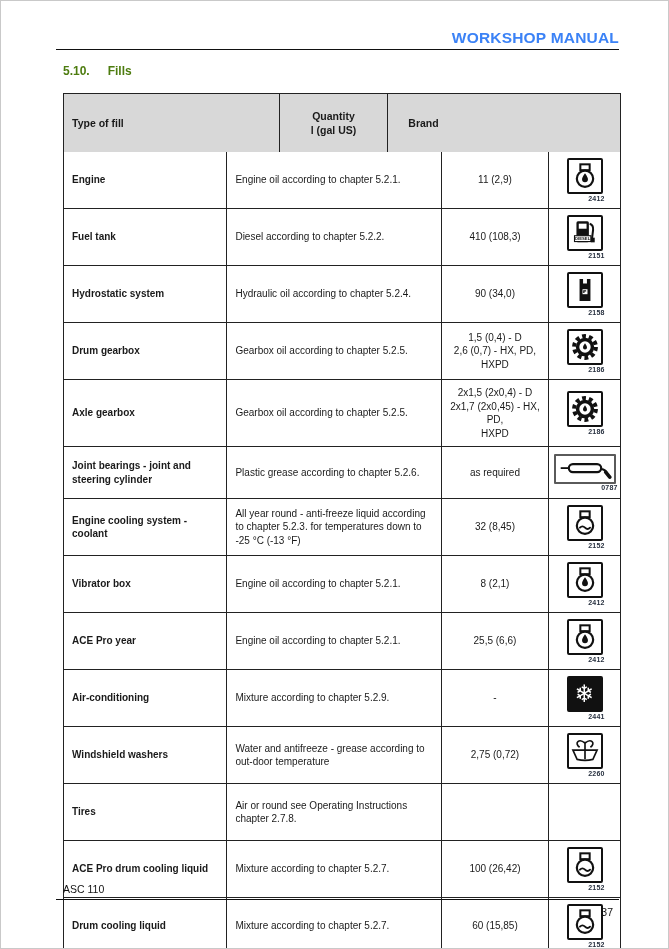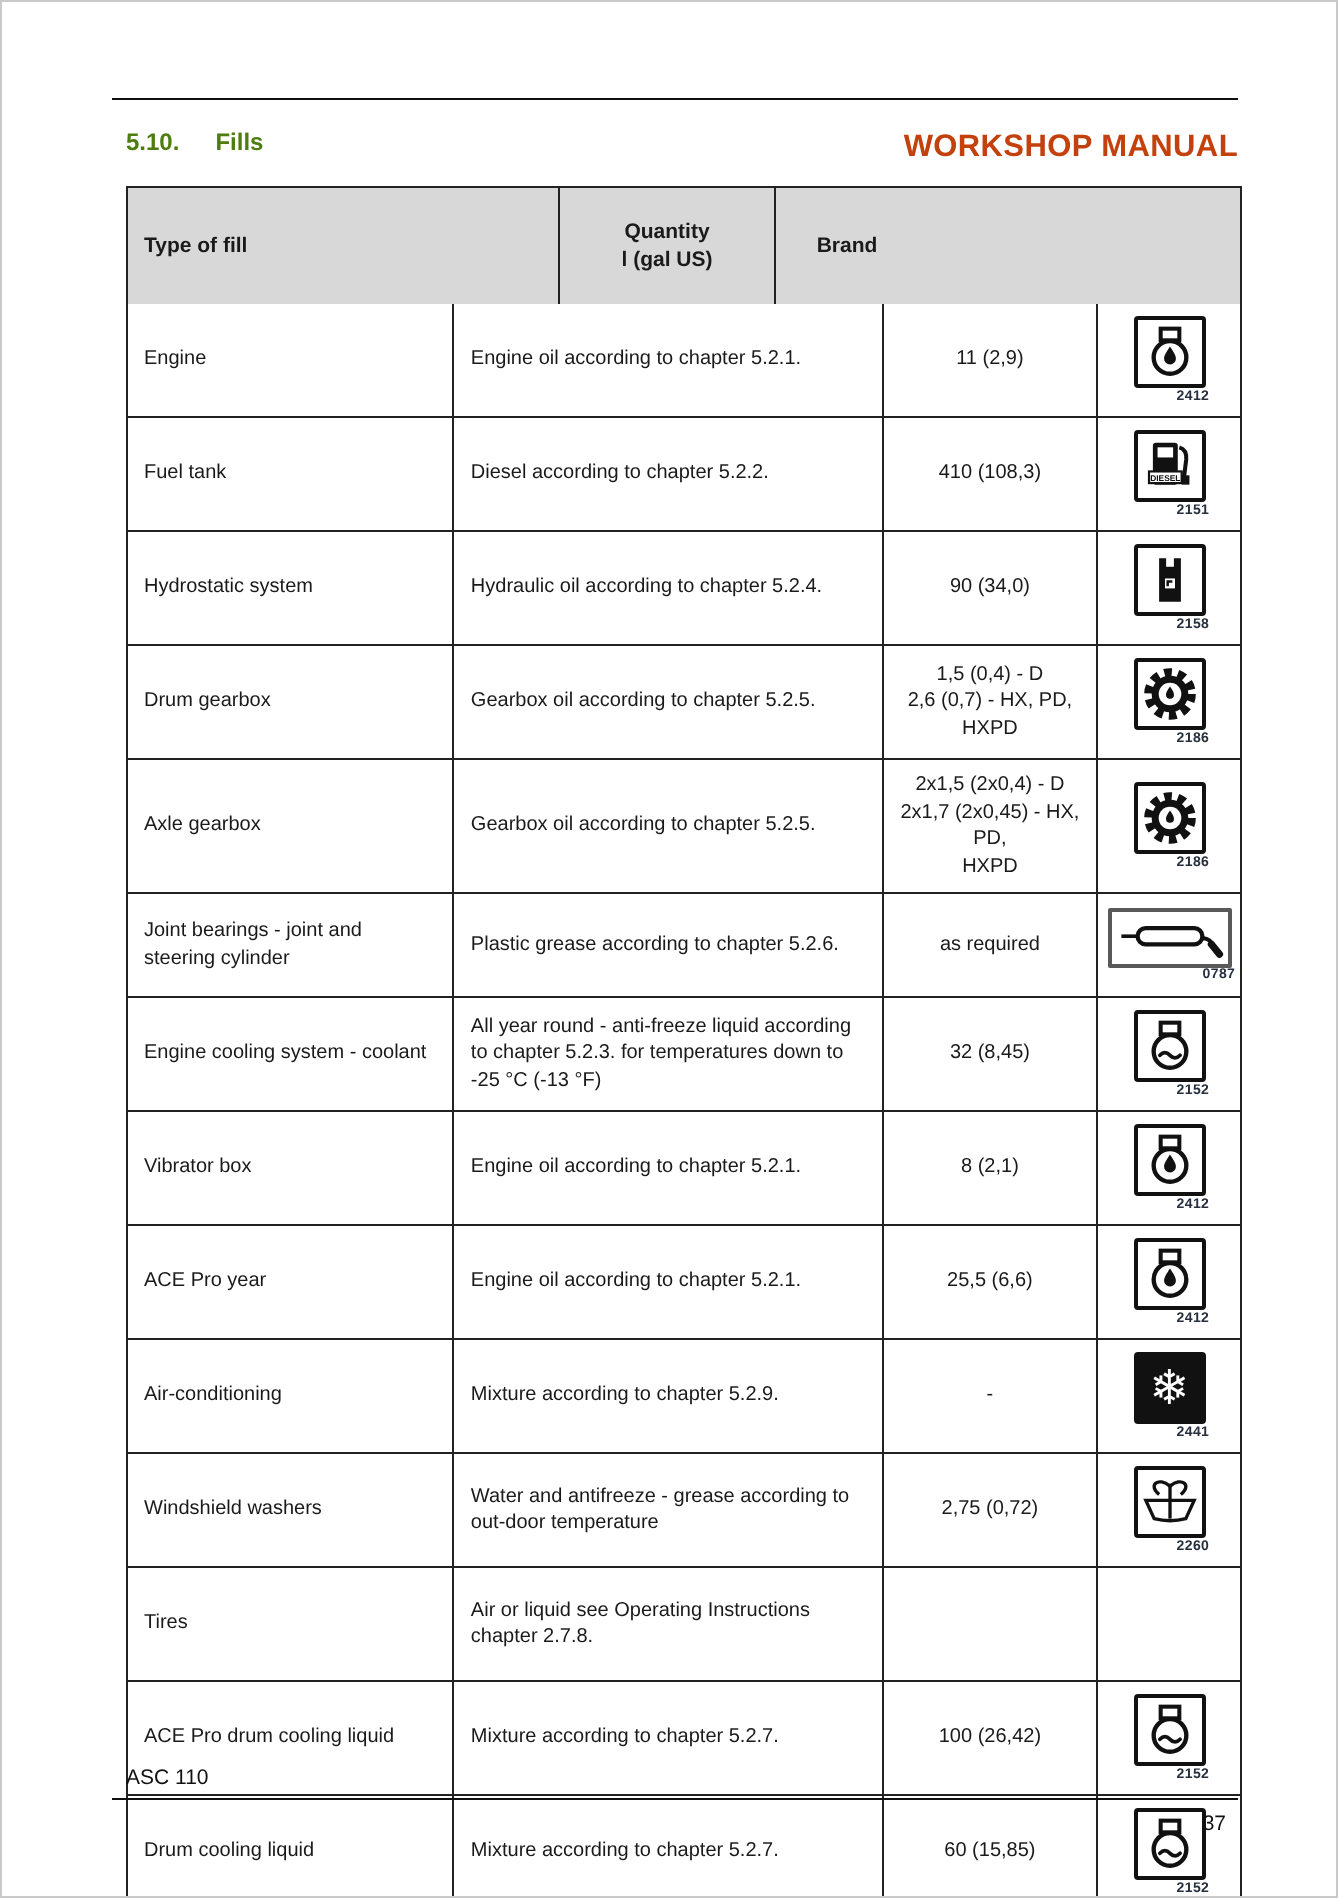--- a/index.html
+++ b/index.html
@@ -10,22 +10,21 @@
     background:#ffffff;
     border:1px solid #c9c9c9;
     font-family:"Liberation Sans", sans-serif;
     color:#1a1a1a;
     overflow:hidden;
   }
   
   .header-title {
     position:absolute; top:28px; right:49px;
     font-size:15.5px; font-weight:bold; letter-spacing:.2px;
-    color:#c2410c;
-    margin-top:36px;
+    color:#3b82f6;
   }
   .top-rule {
     position:absolute; top:48px; left:55px; right:49px;
     border-top:1.6px solid #111;
   }
   .section-heading {
     position:absolute; top:63px; left:62px;
     font-size:12px; font-weight:bold; color:#4d7c0f;
   }
   .section-heading .num { margin-right:18px; }
@@ -37,21 +36,21 @@
   }
   .tr { display:flex; border-top:1px solid #222; }
   .tr:first-child { border-top:none; }
   .td {
     border-left:1px solid #222;
     padding:6px 8px;
     display:flex; flex-direction:column; justify-content:center;
     font-size:10px; line-height:1.35;
   }
   .td:first-child { border-left:none; }
-  .col-fills { width:163px; align-items:flex-start; text-align:left; }
+  .col-fills { width:163px; align-items:flex-start; text-align:left;font-weight:bold; }
   .col-type  { width:215px; align-items:flex-start; text-align:left; }
   .col-qty   { width:108px; align-items:center; text-align:center; white-space:pre-line; }
   .col-brand { width:72px;  align-items:center; padding:6px 2px; }
   .thead { background:#d8d8d8; }
   .thead .td { font-weight:bold; font-size:10.5px; min-height:58px; }
   .tbody .tr .td { min-height:51px; }
 
   
   .brand-wrap { position:relative; display:inline-block; margin-bottom:8px; }
   .brand-box {
@@ -291,21 +290,21 @@
                   <path d="M18 8.5 C 11 2.5, 4.5 8, 11.5 13.5" fill="none" stroke="#111" stroke-width="2"></path>
                   <path d="M18 8.5 C 25 2.5, 31.5 8, 24.5 13.5" fill="none" stroke="#111" stroke-width="2"></path>
                 </svg>
               </span>
         <span class="icon-code">2260</span>
       </span>
     </div>
   </div>
         <div class="tr">
     <div class="td col-fills">Tires</div>
-    <div class="td col-type">Air or liquid see Operating Instructions chapter 2.7.8.</div>
+    <div class="td col-type">Air or round see Operating Instructions chapter 2.7.8.</div>
     <div class="td col-qty"></div>
     <div class="td col-brand">
       <span class="brand-wrap" style="visibility: hidden;">
         <span class="brand-box"></span>
 
       </span>
     </div>
   </div>
         <div class="tr">
     <div class="td col-fills">ACE Pro drum cooling liquid</div>

